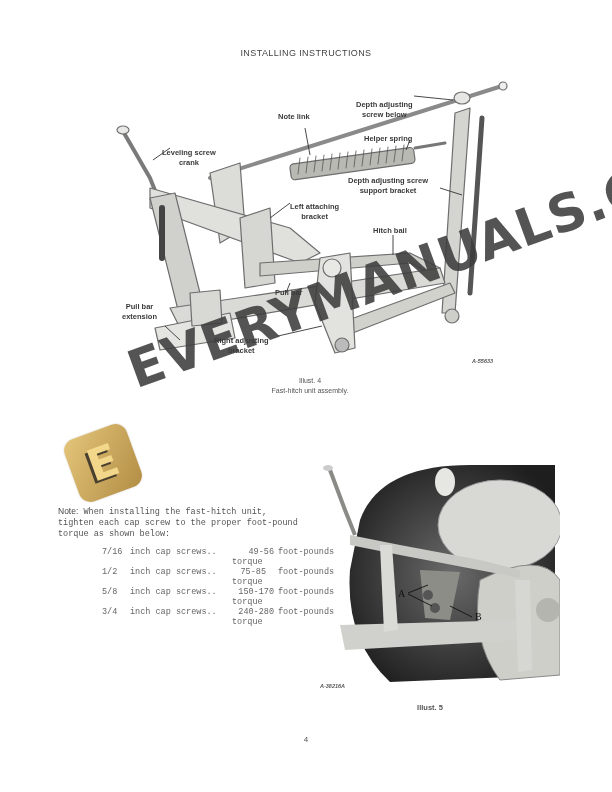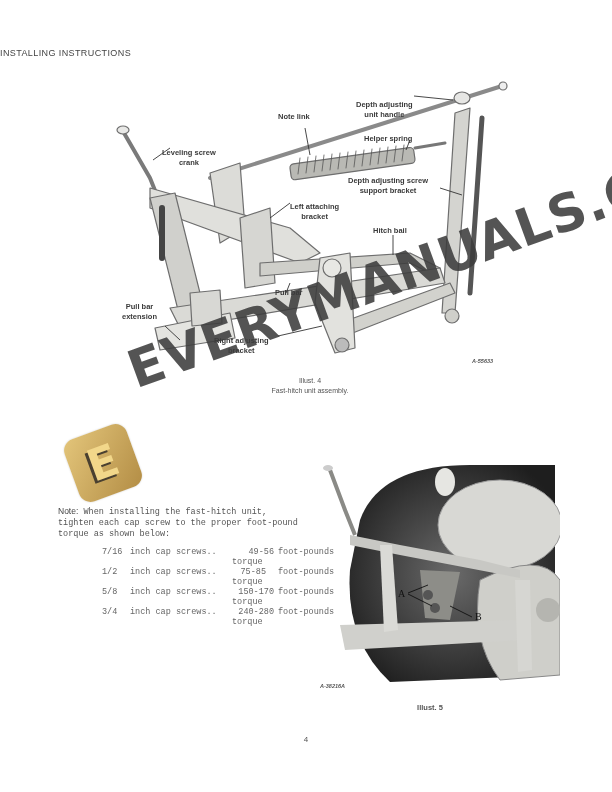--- a/index.html
+++ b/index.html
@@ -1,18 +1,18 @@
 <!DOCTYPE html>
 <html><head>
 <meta charset="utf-8">
 <style>
   html, body { margin:0; padding:0; background:#ffffff; }
   body { width:612px; height:792px; position:relative; overflow:hidden; font-family:"DejaVu Sans", sans-serif; color:#3a3a3a; }
   .abs { position:absolute; }
-  .hdr { top:48px; left:0; width:612px; font-size:9px; letter-spacing:0.4px; color:#444; font-family:"Liberation Sans", sans-serif; }
+  .hdr { top:48px; left:0; width:612px; text-align:center; font-size:9px; letter-spacing:0.4px; color:#444; font-family:"Liberation Sans", sans-serif; }
   .lbl { font-family:"Liberation Sans", sans-serif; font-weight:bold; font-size:7.5px; color:#3a3a3a; text-align:center; line-height:10px; white-space:nowrap; }
   .fig1 { left:110px; top:78px; width:410px; height:300px; }
   .cap1 { left:240px; top:376px; width:140px; text-align:center; font-family:"Liberation Sans", sans-serif; font-size:7px; color:#555; line-height:10px; }
   .figid { font-family:"Liberation Sans", sans-serif; font-size:5.5px; font-weight:bold; font-style:italic; color:#555; }
   .note { left:58px; top:506px; width:240px; font-family:"Liberation Mono", monospace; font-size:8.5px; color:#555; line-height:11px; }
   .note b { font-family:"Liberation Sans", sans-serif; font-weight:normal; color:#444; }
   .torque { left:62px; top:547px; width:250px; font-family:"Liberation Mono", monospace; font-size:8.5px; color:#666;margin-left:40px; }
   .trow { display:grid; grid-template-columns:28px 100px 48px 72px; line-height:10px; margin-bottom:0; }
   .trow .tq { grid-column:3 / span 2; padding-left:2px; }
   .fig2 { left:320px; top:460px; width:240px; height:222px; }
@@ -92,21 +92,21 @@
       <line x1="330" y1="110" x2="352" y2="117"></line>
       <line x1="180" y1="125" x2="160" y2="140"></line>
       <line x1="283" y1="157" x2="283" y2="177"></line>
       <line x1="180" y1="205" x2="176" y2="215"></line>
       <line x1="55" y1="248" x2="70" y2="262"></line>
       <line x1="168" y1="258" x2="212" y2="248"></line>
     </g>
   </svg>
   <div class="abs lbl" style="left:246px;top:22px;">
     <div>Depth adjusting</div>
-    <div>unit handle</div>
+    <div>screw below</div>
   </div>
   <div class="abs lbl" style="left:168px;top:34px;">Note link</div>
   <div class="abs lbl" style="left:52px;top:54px;margin-top:16px;">
     <div>Leveling screw</div>
     <div>crank</div>
   </div>
   <div class="abs lbl" style="left:254px;top:56px;">Helper spring</div>
   <div class="abs lbl" style="left:238px;top:98px;">
     <div>Depth adjusting screw</div>
     <div>support bracket</div>

